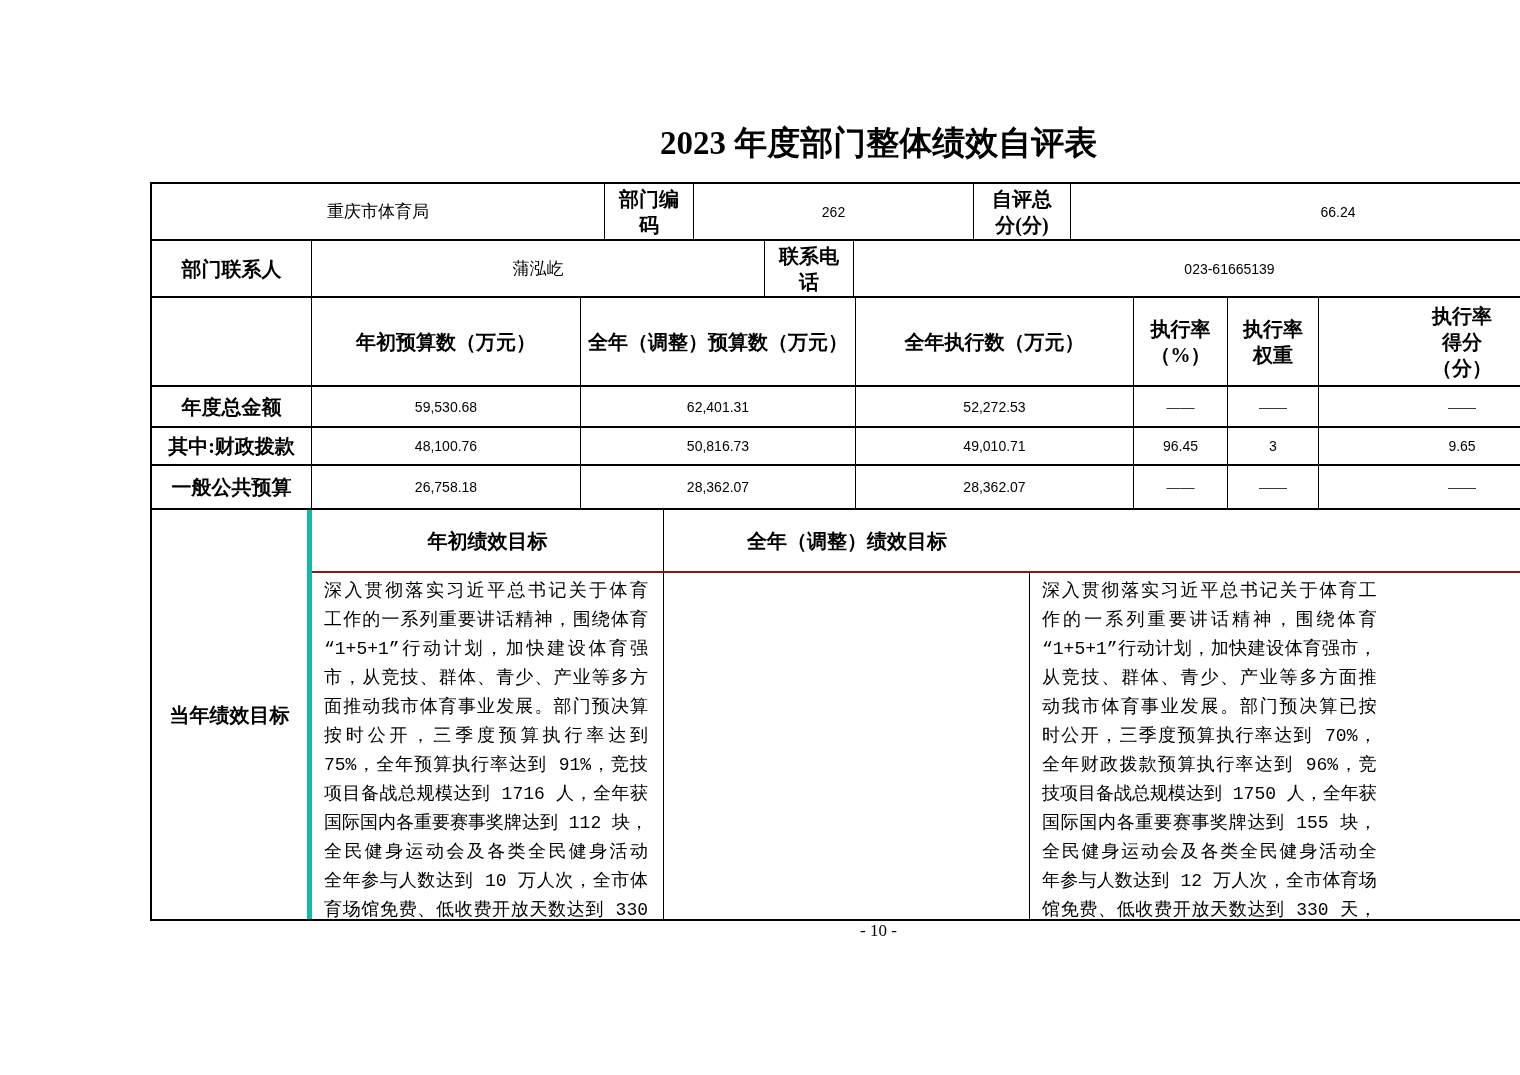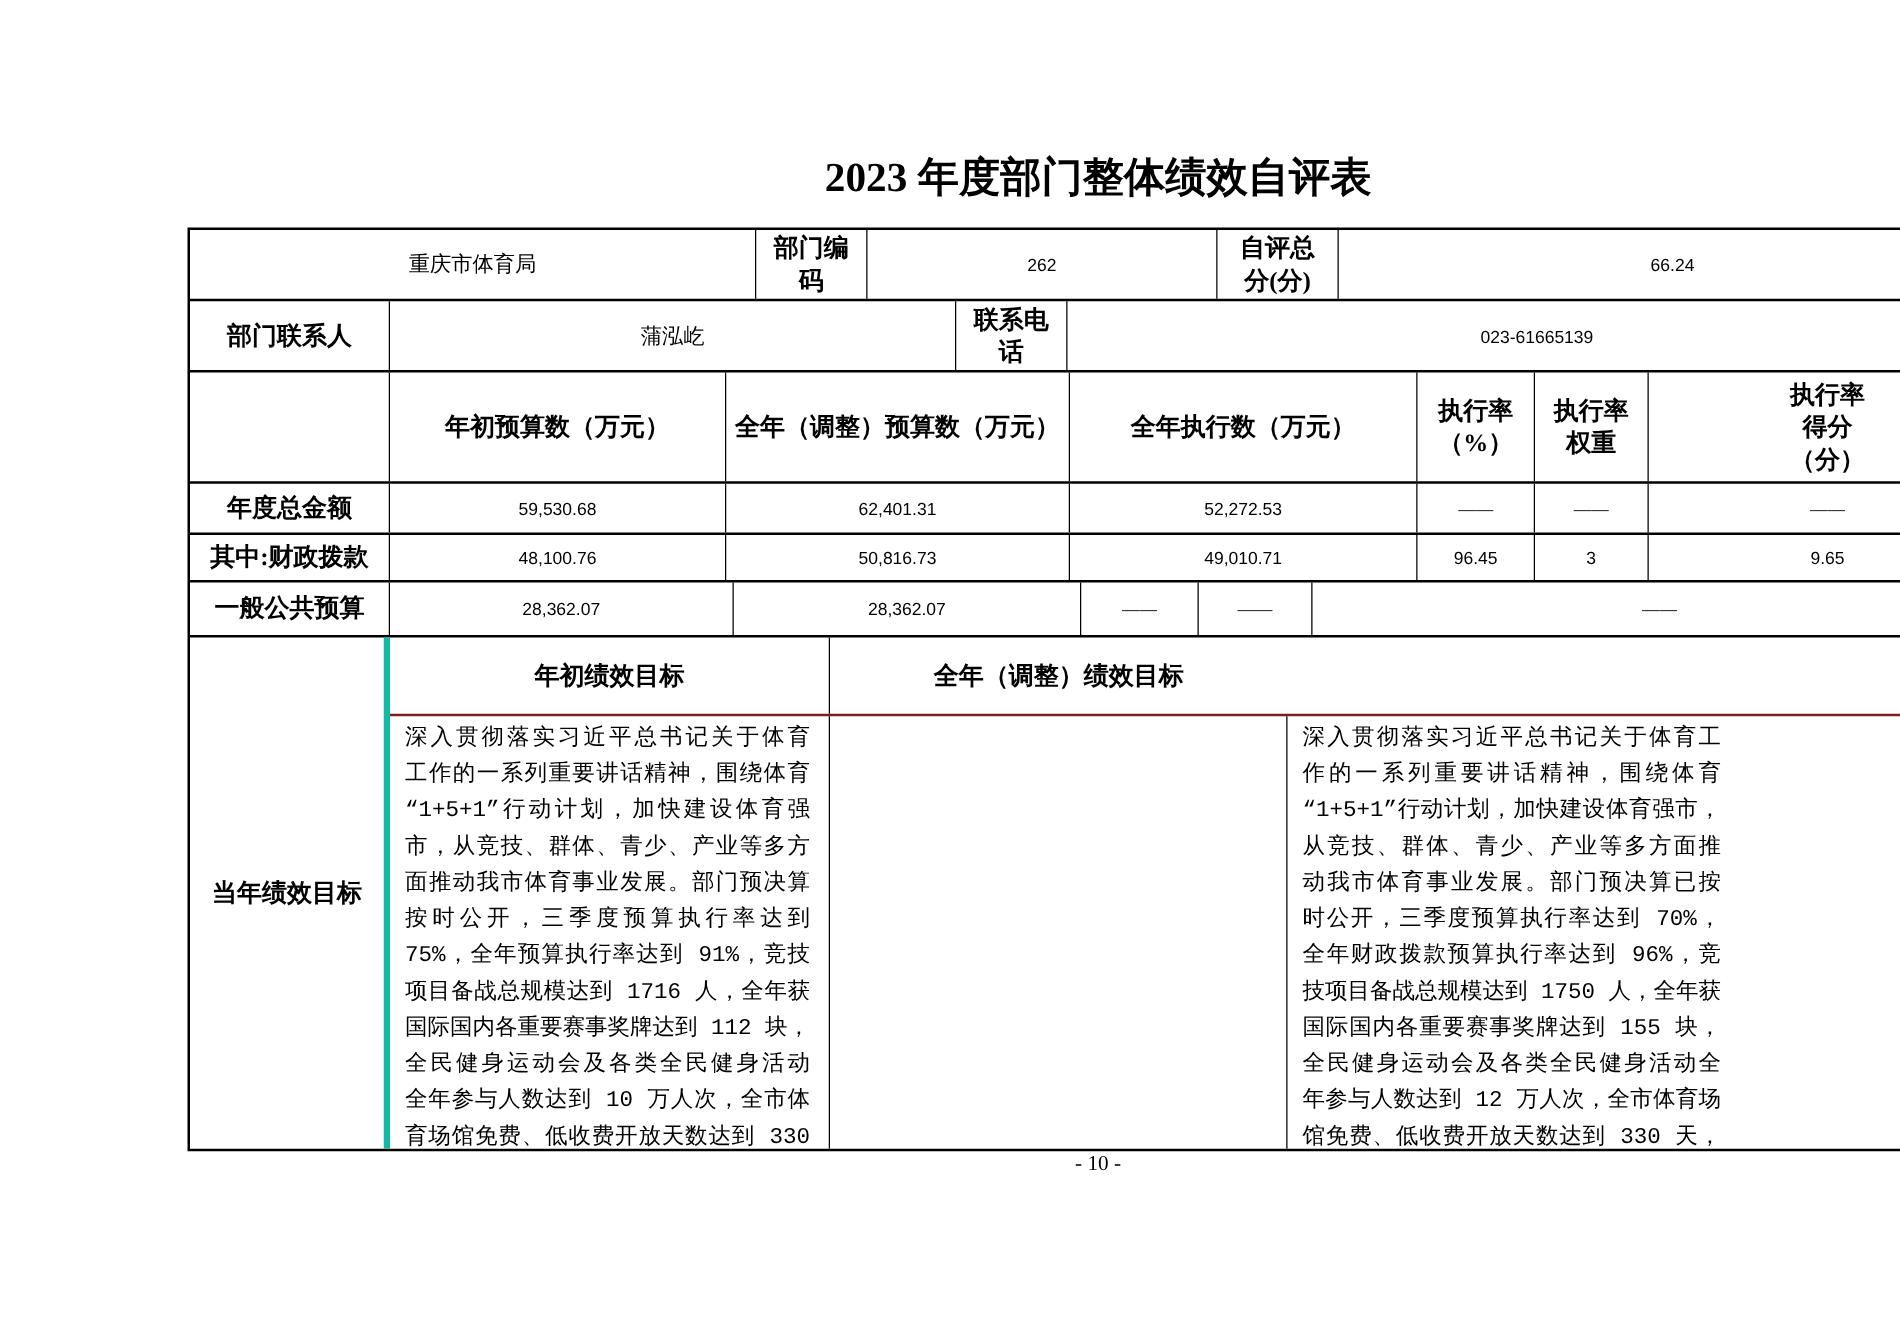--- a/index.html
+++ b/index.html
@@ -96,20 +96,21 @@
       <div class="cell val w269 h36">48,100.76</div>
       <div class="cell val w275 h36">50,816.73</div>
       <div class="cell val w278 h36">49,010.71</div>
       <div class="cell val w94 h36">96.45</div>
       <div class="cell val w91 h36">3</div>
       <div class="cell val grow h36">9.65</div>
     </div>
 
     <div class="row">
       <div class="cell lbl w160 h42">一般公共预算</div>
+      <div class="cell val w269 h42">26,758.18</div>
       <div class="cell val w275 h42">28,362.07</div>
       <div class="cell val w278 h42">28,362.07</div>
       <div class="cell val dash w94 h42">——</div>
       <div class="cell val dash w91 h42">——</div>
       <div class="cell val dash grow h42">——</div>
     </div>
 
     <div class="row last goals">
       <div class="goals-label lbl">当年绩效目标</div>
       <div class="goals-right">

